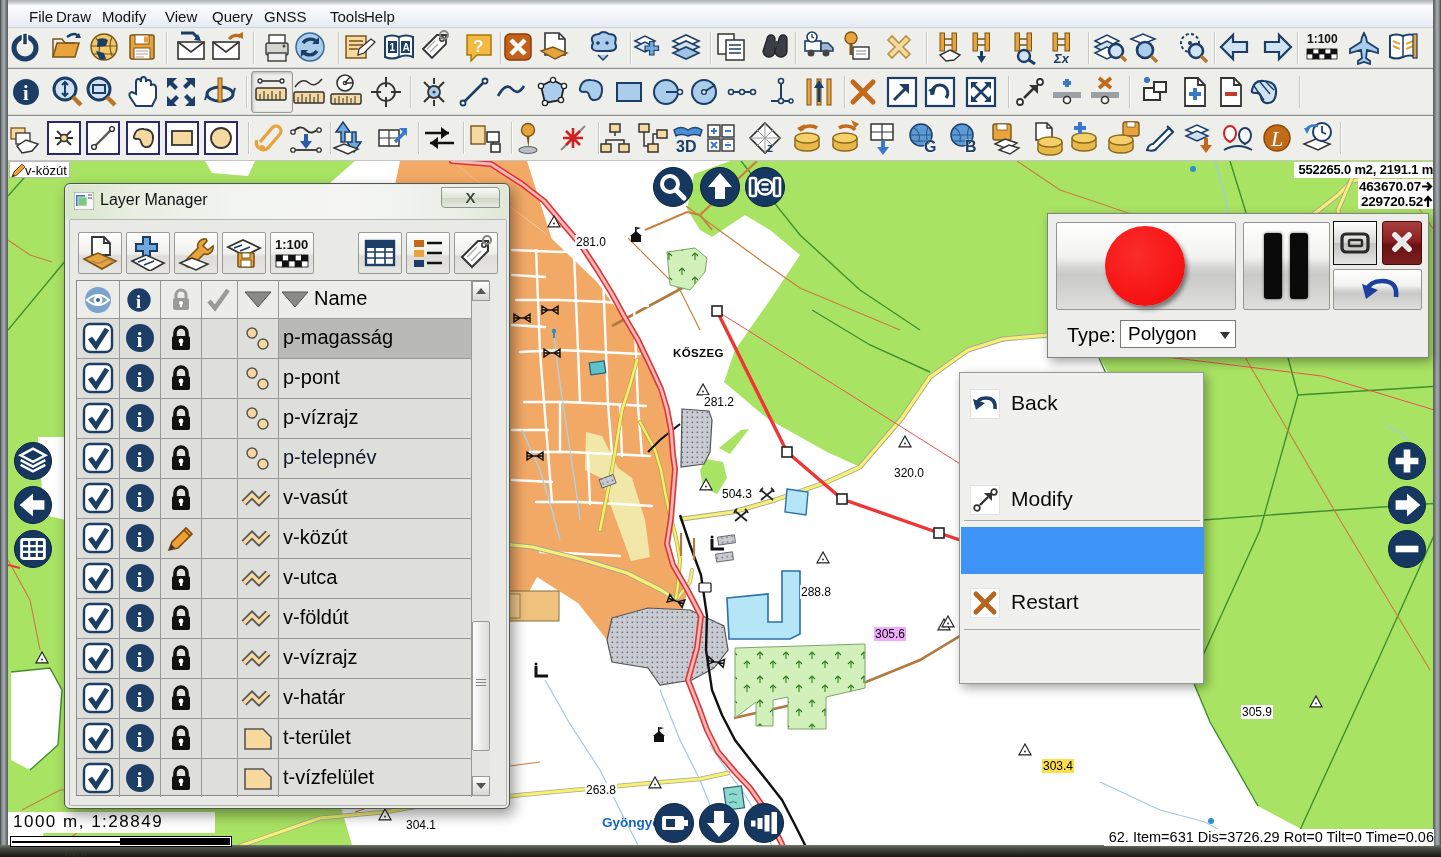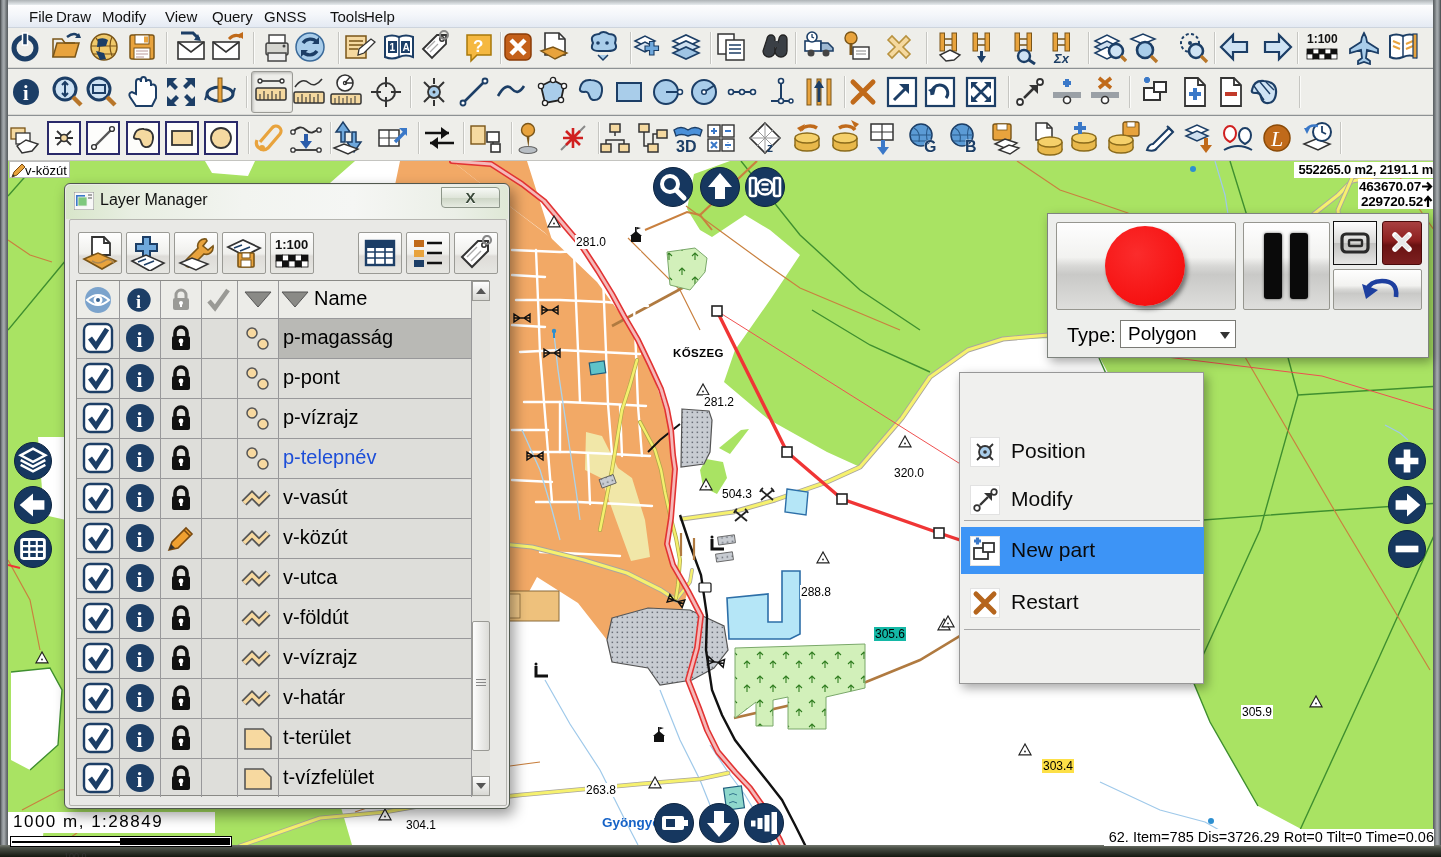--- a/index.html
+++ b/index.html
@@ -858,21 +858,21 @@
       <div class="sep" style="left:455px;top:6px"></div>
       <div class="sep" style="left:503px;top:6px"></div>
       <div class="sep" style="left:590px;top:6px"></div>
       <div class="sep" style="left:1332px;top:6px"></div>
     </div>
     <div class="maplabel" style="left:575px;top:235px;background:#fff;padding:0 1px">281.0</div>
     <div class="maplabel" style="left:703px;top:395px;background:#fff;padding:0 1px">281.2</div>
     <div class="maplabel" style="left:721px;top:487px;background:#fff;padding:0 1px">504.3</div>
     <div class="maplabel" style="left:893px;top:466px;background:#fff;padding:0 1px">320.0</div>
     <div class="maplabel" style="left:800px;top:585px;background:#fff;padding:0 1px">288.8</div>
-    <div class="maplabel" style="left:874px;top:627px;background:#14b8a6;padding:0 1px">305.6</div>
+    <div class="maplabel" style="left:874px;top:627px;background:#f0abfc;padding:0 1px">305.6</div>
     <div class="maplabel" style="left:585px;top:783px;background:#fff;padding:0 1px">263.8</div>
     <div class="maplabel" style="left:405px;top:818px;background:#fff;padding:0 1px">304.1</div>
     <div class="maplabel" style="left:1241px;top:705px;background:#fff;padding:0 1px">305.9</div>
     <div class="maplabel" style="left:1042px;top:759px;background:#fde047;padding:0 1px">303.4</div>
     <div class="abs" style="left:673px;top:347px;font-size:11.5px;font-weight:bold;color:#000;letter-spacing:0.4px">KŐSZEG</div>
     <div class="abs" style="left:602px;top:815px;font-size:13.5px;font-weight:bold;color:#1663c7">Gyöngyös</div>
     <div class="abs" style="left:9px;top:161px;width:61px;height:17px;background:#fff;border:1px solid #bbb">
 <svg class="abs" style="left:0px;top:1px" width="16" height="16" viewBox="0 0 16 16">
         <path d="M2 14 l2 -5 8 -8 3 3 -8 8 z" fill="#e8a33d" stroke="#7a4a10" stroke-width="1"></path>
         <path d="M2 14 l1 -3 2 2 z" fill="#333"></path>
@@ -884,21 +884,21 @@
         <path d="M1 5.5 h8 M6 1.5 l4 4 -4 4" stroke="#000" stroke-width="2.2" fill="none"></path>
       </svg></div>
 <div class="abs" style="left:1358px;top:194px;width:75px;height:15px;background:#fff;font-size:13.5px;font-weight:bold;color:#000;line-height:15px;letter-spacing:-0.2px;text-align:right">229720.52<svg width="10" height="13" viewBox="0 0 10 13" style="vertical-align:-2px">
         <path d="M5 12 V3 M1.5 6 l3.5 -4 3.5 4" stroke="#000" stroke-width="2.2" fill="none"></path>
       </svg></div>
     <div class="abs" style="left:8px;top:812px;width:207px;height:21px;background:#fff;font-size:17px;color:#000;padding-left:5px;letter-spacing:1.5px">1000 m, 1:28849</div>
 <div class="abs" style="left:10px;top:836px;width:222px;height:11px;background:#fff;border:1px solid #000"></div>
 <div class="abs" style="left:120px;top:838px;width:110px;height:7px;background:#000"></div>
 <div class="abs" style="left:12px;top:841px;width:108px;height:2px;background:#000"></div>
 <div class="abs" style="left:64px;top:851px;font-size:9px;color:#333">100.0</div>
-    <div class="abs" style="right:7px;top:829px;width:330px;height:17px;background:#fff;font-size:14.5px;color:#000;text-align:right">62. Item=785 Dis=3726.29 Rot=0 Tilt=0 Time=0.06</div>
+    <div class="abs" style="right:7px;top:829px;width:330px;height:17px;background:#fff;font-size:14.5px;color:#000;text-align:right">62. Item=631 Dis=3726.29 Rot=0 Tilt=0 Time=0.06</div>
     <div class="cbtn" style="left:653px;top:167px;width:40px;height:40px"></div>
     <svg class="abs" style="left:653px;top:167px" width="40" height="40" viewBox="0 0 40 40">
       <circle cx="17" cy="17" r="8" fill="none" stroke="#fff" stroke-width="4"></circle>
       <path d="M23 23 l8 8" stroke="#fff" stroke-width="5" stroke-linecap="round"></path>
     </svg>
     <div class="cbtn" style="left:700px;top:167px;width:40px;height:40px"></div>
     <svg class="abs" style="left:700px;top:167px" width="40" height="40" viewBox="0 0 40 40">
       <path d="M20 6 L32 20 h-7 v12 h-10 v-12 h-7 z" fill="#fff"></path>
     </svg>
     <div class="cbtn" style="left:745px;top:167px;width:40px;height:40px"></div>
@@ -1122,21 +1122,21 @@
       <svg class="abs" style="left:87px;top:160px" width="34" height="34" viewBox="0 0 34 34">
         <rect x="8" y="15" width="18" height="14" rx="2" fill="#111"></rect>
         <path d="M11 15 v-3 a6 6 0 0 1 12 0 v3" fill="none" stroke="#111" stroke-width="3.6"></path>
         <circle cx="17" cy="20" r="2.4" fill="#fff"></circle>
         <rect x="16" y="20" width="2.4" height="5" fill="#fff"></rect>
       </svg>
       <svg class="abs" style="left:163px;top:160px" width="34" height="34" viewBox="0 0 34 34">
         <circle cx="12" cy="12" r="5" fill="#f7d9a0" stroke="#555" stroke-width="1.5"></circle>
         <circle cx="23" cy="23" r="5" fill="#f7d9a0" stroke="#555" stroke-width="1.5"></circle>
       </svg>
-      <div class="abs" style="left:206px;top:165px;font-size:20px;color:#1d4ed8">p-telepnév</div>
+      <div class="abs" style="left:206px;top:165px;font-size:20px;color:#0f172a">p-telepnév</div>
       <div class="abs" style="left:201px;top:197px;width:193px;height:40px;background:transparent"></div>
       <svg class="abs" style="left:4px;top:200px" width="34" height="34" viewBox="0 0 34 34">
         <rect x="3" y="3" width="28" height="28" rx="6" fill="#fff" stroke="#1c3e66" stroke-width="2.4"></rect>
         <path d="M9 17 l6 8 L26 8" fill="none" stroke="#1c3e66" stroke-width="5"></path>
       </svg>
       <svg class="abs" style="left:46px;top:200px" width="34" height="34" viewBox="0 0 34 34">
         <circle cx="17" cy="17" r="14" fill="#1c3e66"></circle>
         <text x="13.5" y="26" font-size="22" font-weight="bold" fill="#fff" font-family="Liberation Serif">i</text>
       </svg>
       <svg class="abs" style="left:87px;top:200px" width="34" height="34" viewBox="0 0 34 34">
@@ -1334,49 +1334,39 @@
         <path d="M38 24 q2 -16 -14 -16 q-12 0 -15 9" fill="none" stroke="#1d3f9f" stroke-width="4.6"></path>
         <path d="M4 11 l4 15 12 -9 z" fill="#1d3f9f"></path>
       </svg>
       <div class="abs" style="left:19px;top:110px;font-size:20px;color:#000">Type:</div>
       <div class="abs dd" style="left:72px;top:106px;width:116px">
         <span style="position:absolute;left:7px;top:2px">Polygon</span>
         <span class="arr"></span>
       </div>
     </div>
     <div class="abs" id="cm">
-      <div class="cmi" style="top:55px">
+      <div class="cmi" style="top:7px">
         <span class="ib"></span>
         <svg class="abs" style="left:9px;top:9px" width="30" height="30" viewBox="0 0 30 30">
-          <path d="M7 7 l16 16 M23 7 L7 23" stroke="#333" stroke-width="1.8"></path>
-          <circle cx="15" cy="15" r="6" fill="#a9cdea" stroke="#333" stroke-width="1.8"></circle>
-          <circle cx="15" cy="15" r="1.8" fill="#333"></circle>
+          <path d="M25 20 q1 -11 -9 -11 q-8 0 -10 7" fill="none" stroke="#1c3e66" stroke-width="3.6"></path>
+          <path d="M3 10 l3 11 9 -7 z" fill="#1c3e66"></path>
         </svg>
-        <span class="tx">Position</span>
+        <span class="tx">Back</span>
       </div>
       <div class="cmi" style="top:103px">
         <span class="ib"></span>
         <svg class="abs" style="left:9px;top:9px" width="30" height="30" viewBox="0 0 30 30">
           <circle cx="7" cy="23" r="2.8" fill="#fff" stroke="#333" stroke-width="1.7"></circle>
           <circle cx="24" cy="7" r="2.8" fill="#fff" stroke="#333" stroke-width="1.7"></circle>
           <path d="M10 20 L18 12" stroke="#333" stroke-width="2.4"></path>
           <path d="M14 8 h8 v8 z" fill="#333"></path>
         </svg>
         <span class="tx">Modify</span>
       </div>
       <div class="abs" style="left:1px;top:154px;width:243px;height:47px;background:#3d94f6"></div>
-      <div class="cmi" style="top:154px">
-        <span class="ib"></span>
-        <svg class="abs" style="left:9px;top:9px" width="30" height="30" viewBox="0 0 30 30">
-          <rect x="4" y="12" width="14" height="11" fill="#fff" stroke="#333" stroke-width="1.8"></rect>
-          <rect x="13" y="7" width="11" height="9" fill="#fff" stroke="#333" stroke-width="1.8"></rect>
-          <path d="M4 5 h7 M7.5 1.5 v7" stroke="#3a78c8" stroke-width="3.2"></path>
-        </svg>
-        <span class="tx">New part</span>
-      </div>
       <div class="cmi" style="top:206px">
         <span class="ib"></span>
         <svg class="abs" style="left:9px;top:9px" width="30" height="30" viewBox="0 0 30 30">
           <path d="M6 6 L24 24 M24 6 L6 24" stroke="#b5651d" stroke-width="5" stroke-linecap="round"></path>
         </svg>
         <span class="tx">Restart</span>
       </div>
       <div class="cmsep" style="top:147px"></div>
       <div class="cmsep" style="top:256px"></div>
     </div>

